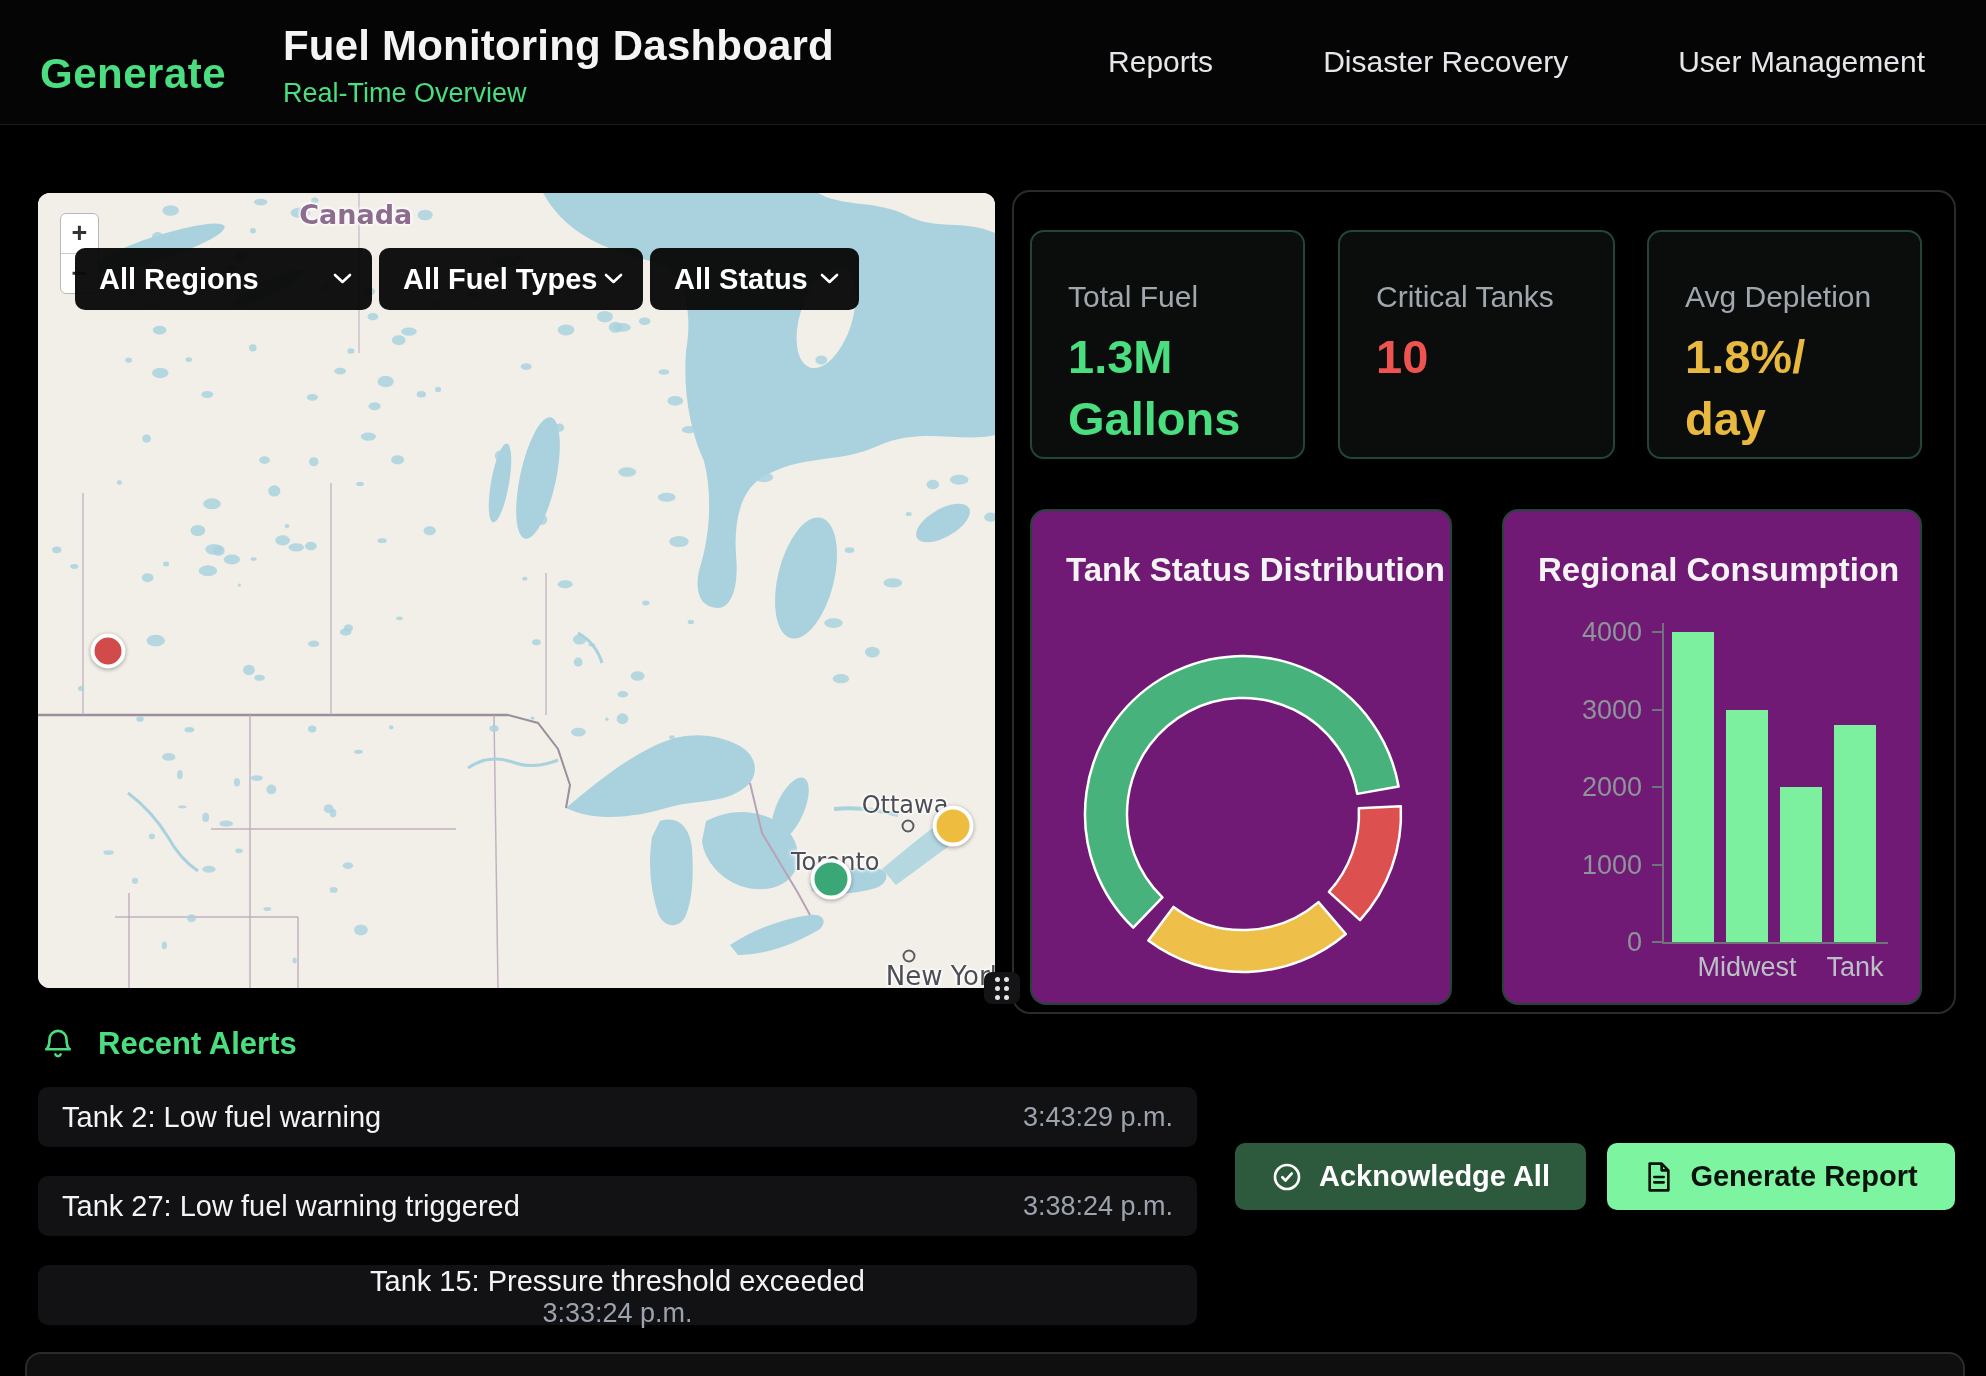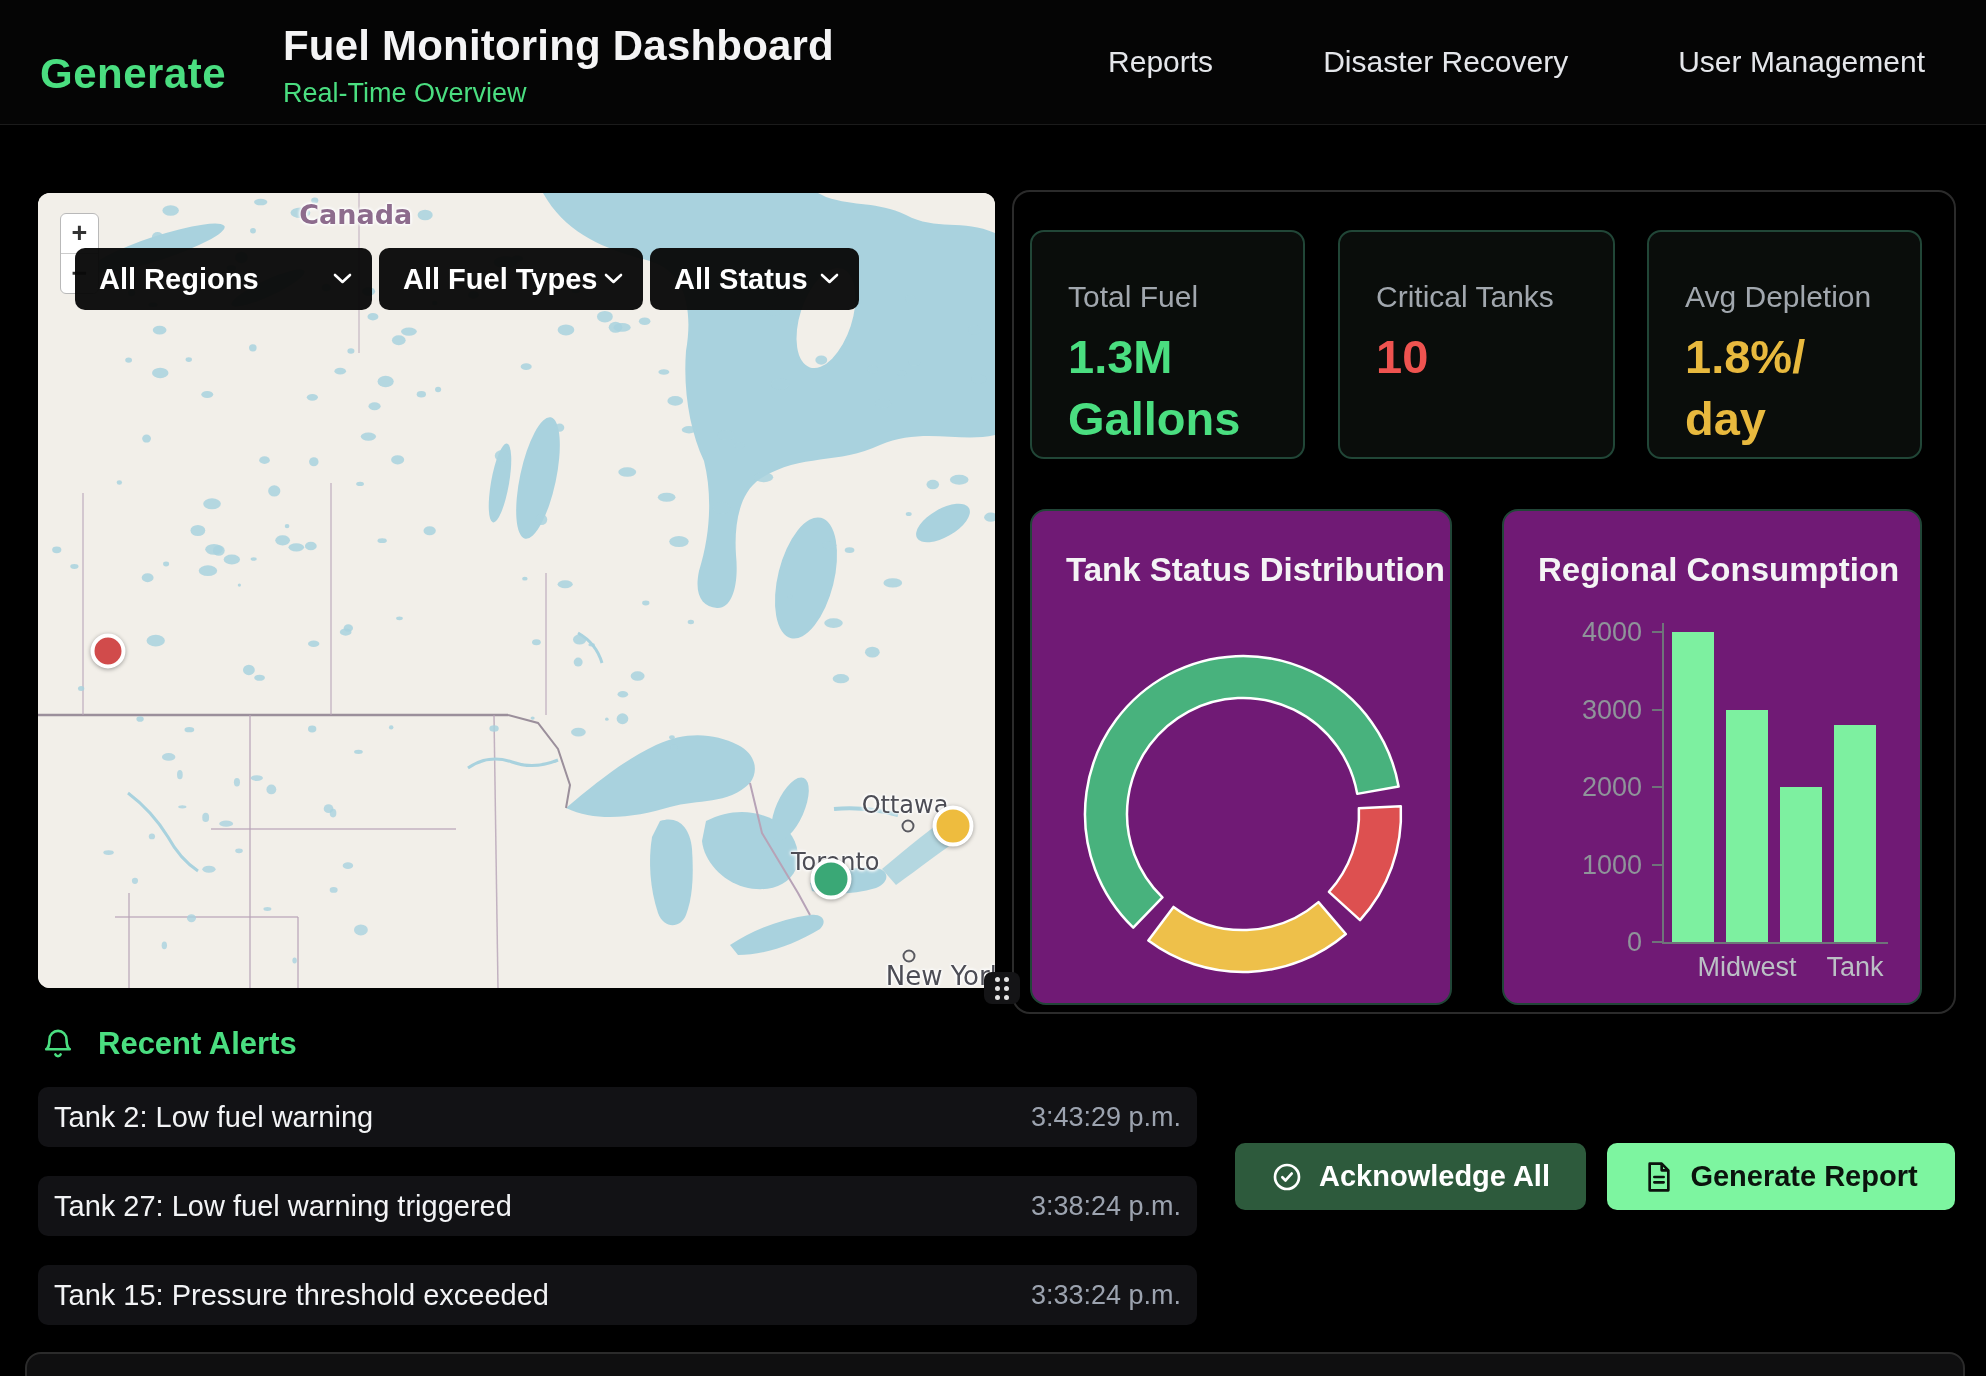--- a/index.html
+++ b/index.html
@@ -46,21 +46,21 @@
   .bar-axis-y{position:absolute;left:158px;top:112px;width:2px;height:321px;background:#6f747a;}
   .bar-axis-x{position:absolute;left:158px;top:431px;width:226px;height:2px;background:#6f747a;}
   .bar-tick{position:absolute;height:2px;width:10px;left:148px;background:#6f747a;}
   .bar-tick-label{position:absolute;right:282px;transform:translateY(-50%);font-size:27px;color:#8f949a;text-align:right;}
   .bar{position:absolute;background:#7df0a0;}
   .bar-cat{position:absolute;top:441px;transform:translateX(-50%);font-size:27px;color:#bbc0c5;}
 
   
   .alerts-title{position:absolute;left:42px;top:1026px;display:flex;align-items:center;gap:24px;}
   .alerts-title .label{font-size:31px;font-weight:bold;color:#4ade80;}
-  .alert-row{position:absolute;left:38px;width:1159px;height:60px;background:#121215;border-radius:10px;display:flex;align-items:center;justify-content:space-between;padding:0 16px;box-sizing:border-box;}
+  .alert-row{position:absolute;left:38px;width:1159px;height:60px;background:#121215;border-radius:10px;display:flex;align-items:center;justify-content:space-between;padding:0 24px;box-sizing:border-box;}
   .alert-msg{font-size:29px;color:#f2f3f5;}
   .alert-time{font-size:27px;color:#9ca3af;}
 
   .btn{position:absolute;top:1143px;height:67px;border-radius:10px;display:flex;align-items:center;justify-content:center;gap:16px;cursor:pointer;box-sizing:border-box;}
   .btn-dark{left:1235px;width:351px;background:#2d5a3c;color:#fff;}
   .btn-bright{left:1607px;width:348px;background:#7df5a0;color:#0b130d;}
   .btn .lbl{font-size:29px;font-weight:bold;}
 
   .bottom-edge{position:absolute;left:25px;top:1352px;width:1936px;height:60px;background:#0f0f10;border:2px solid #2b2b2b;border-radius:16px;}
 </style>
@@ -382,21 +382,21 @@
   </div>
   <div id="alert-rows">
       <div class="alert-row" style="top: 1087px;">
         <div class="alert-msg">Tank 2: Low fuel warning</div>
         <div class="alert-time">3:43:29 p.m.</div>
       </div>
       <div class="alert-row" style="top: 1176px;">
         <div class="alert-msg">Tank 27: Low fuel warning triggered</div>
         <div class="alert-time">3:38:24 p.m.</div>
       </div>
-      <div class="alert-row" style="top: 1265px;">
+      <div class="alert-row" style="top: 1265px; flex-direction: column;">
         <div class="alert-msg">Tank 15: Pressure threshold exceeded</div>
         <div class="alert-time">3:33:24 p.m.</div>
       </div>
     </div>
 
   <div class="btn btn-dark">
     <svg width="32" height="32" viewBox="0 0 24 24">
       <circle cx="12" cy="12" r="9" fill="none" stroke="#fff" stroke-width="2"></circle>
       <path d="M8.5 12.2l2.4 2.4 4.6-5.2" fill="none" stroke="#fff" stroke-width="2" stroke-linecap="round" stroke-linejoin="round"></path>
     </svg>

